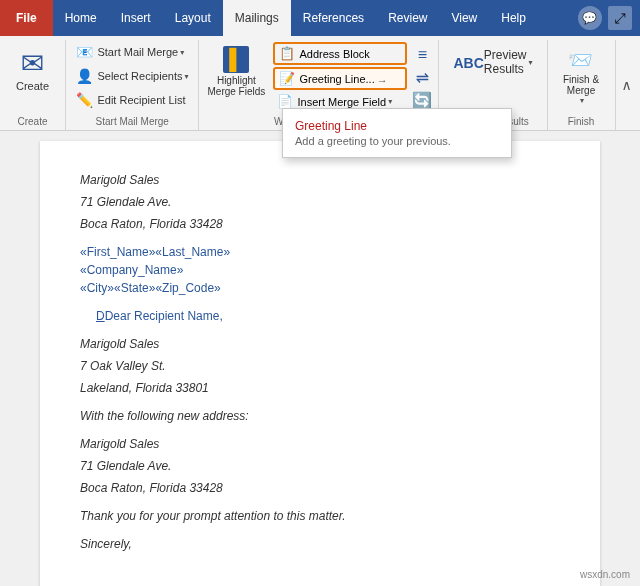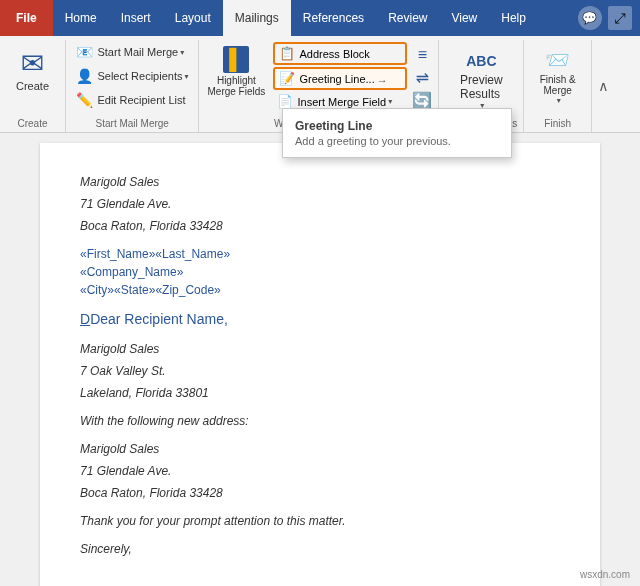--- a/index.html
+++ b/index.html
@@ -139,22 +139,22 @@
       z-index: 100;
       padding: 4px 0;
     }
 
     .dropdown-item {
       padding: 6px 12px;
     }
 
     .dropdown-item-title {
       font-size: 12px;
-      font-weight: 700;
-      color: #404040;
+      font-weight: 400;
+      color: #b91c1c;
     }
 
     .dropdown-item-desc {
       font-size: 11px;
       color: #666;
       margin-top: 2px;
     }
 
     
     .doc-area {
@@ -226,21 +226,21 @@
     }
 
     .caret {
       font-size: 8px;
       margin-left: 2px;
       color: #555;
     }
 
     .preview-big-btn {
       display: flex;
-      flex-direction: column;
+      flex-direction: row;
       align-items: center;
       padding: 6px 8px;
       cursor: pointer;
       min-width: 55px;
     }
 
     .finish-big-btn {
       display: flex;
       flex-direction: column;
       align-items: center;
@@ -389,21 +389,21 @@
       <div class="doc-text">Boca Raton, Florida 33428</div>
     </div>
 
     <div class="doc-paragraph">
       <div class="doc-text-blue">«First_Name»«Last_Name»</div>
       <div class="doc-text-blue">«Company_Name»</div>
       <div class="doc-text-blue">«City»«State»«Zip_Code»</div>
     </div>
 
     <div class="doc-paragraph">
-      <div style="font-size:14px; color:#2b579a; line-height:1.5;">
+      <div style="font-size:12px; color:#2b579a; line-height:1.5;margin-left:16px;">
         <span style="text-decoration:underline;">D</span><span>Dear Recipient Name,</span>
       </div>
     </div>
 
 
     <div class="doc-paragraph">
       <div class="doc-text">Marigold Sales</div>
       <div class="doc-text">7 Oak Valley St.</div>
       <div class="doc-text">Lakeland, Florida 33801</div>
     </div>

